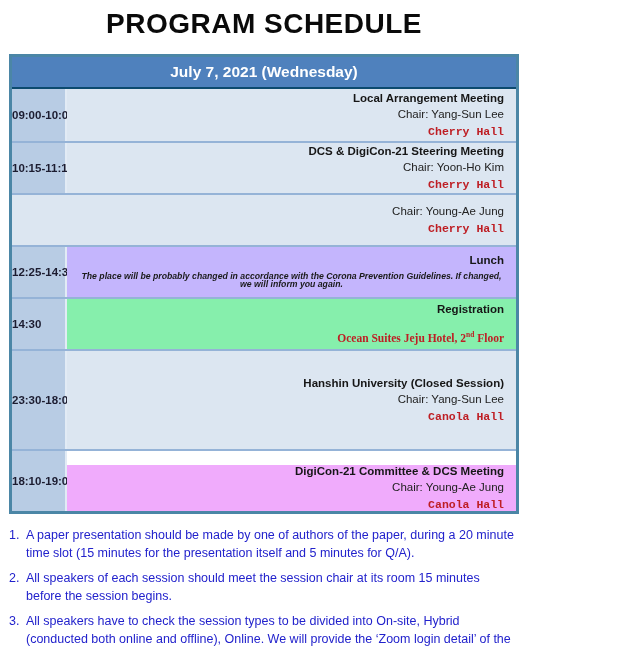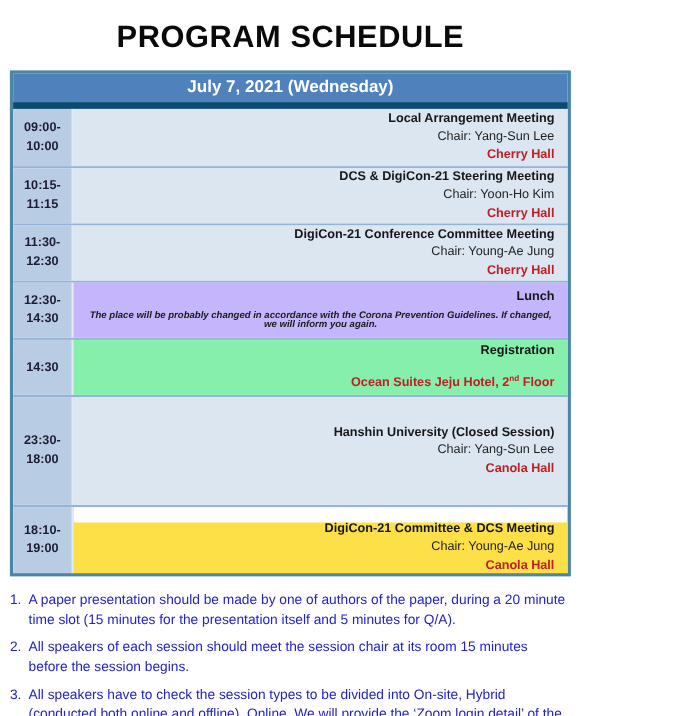--- a/index.html
+++ b/index.html
@@ -3,21 +3,21 @@
 <meta charset="utf-8">
 <style>
   * { margin:0; padding:0; box-sizing:border-box; }
   html,body { background:#ffffff; }
   body {
     width:628px; height:651px;
     font-family:"Liberation Sans", sans-serif;
     color:#141414;
     overflow:hidden;
   }
-  .page { width:528px; height:651px; padding-top:14px; }
+  .page { width:528px; height:651px; padding-top:4px; }
 
   .title {
     text-align:center;
     font-size:28px;
     font-weight:800;
     letter-spacing:0.5px;
     color:#0a0a0a;
     margin:4px 0 14px;
   }
 
@@ -27,59 +27,59 @@
     background:#ffffff;
   }
 
   .date-header {
     height:32px;
     background:#4F81BD;
     color:#ffffff;
     font-weight:bold;
     font-size:15.5px;
     display:flex; align-items:center; justify-content:center;
-    border-bottom:6px solid #0c4a6e;
+    border-bottom:2px solid #0c4a6e;
   }
 
   .t-row { display:flex; }
   .t-row + .t-row { border-top:2px solid #95B3D7; }
 
   .time-cell {
     width:55px; flex-shrink:0;
     background:#B8CCE4;
-    display:flex; flex-direction:column; align-items:center; justify-content:center;
+    display:flex; align-items:center; justify-content:flex-start;
     font-weight:bold; font-size:11.5px; line-height:1.45;
     color:#1c1c30;
     border-right:2px solid #e2ebf5;
     text-align:center;
   }
 
   .content-cell {
     flex:1;
     display:flex; flex-direction:column; align-items:flex-end; justify-content:center;
     text-align:center;
     font-size:11.5px; line-height:1.0;
     gap:5px;
     padding:5px 12px;
   }
 
   .bg-blue   { background:#DCE6F1; }
   .bg-yellow { background:#c4b5fd; }
   .bg-green  { background:#86efac; }
-  .bg-white  { background:#fde047;margin-top:14px; }
+  .bg-white  { background:#f0abfc;margin-top:14px; }
 
   .h52  { height:52px; }
   .h100 { height:100px; }
   .h62  { height:62px; }
 
   .event-title { font-weight:bold; color:#161616; }
   .chair-line  { color:#222222; }
-  .hall        { font-weight:bold; color:#BE1E24; }
+  .hall        { font-weight:bold; color:#BE1E24;font-family:Liberation Mono, monospace; }
   .lunch-note  { font-style:italic; font-weight:bold; font-size:8.7px; color:#1a1a1a; margin-top:0; }
-  .venue       { font-weight:bold; color:#BE1E24; margin-top:10px; }
+  .venue       { font-weight:bold; color:#BE1E24; margin-top:10px;font-family:Liberation Serif, serif; }
   .venue sup   { font-size:0.65em; }
 
   .notes { margin:13px 10px 0 9px; color:#2222CC; font-size:12.5px; }
   .note  { display:flex; margin-bottom:8px; line-height:1.4; }
   .note-num  { width:17px; flex-shrink:0; }
   .note-text { flex:1; }
 </style>
 </head>
 <body>
 
@@ -109,34 +109,29 @@
         <span>11:15</span>
       </div>
       <div class="content-cell bg-blue">
         <div class="event-title">DCS &amp; DigiCon-21 Steering Meeting</div>
         <div class="chair-line">Chair: Yoon-Ho Kim</div>
         <div class="hall">Cherry Hall</div>
       </div>
     </div>
 
     <div class="t-row h52">
-      <div class="time-cell">
-        <span>11:30-</span>
-        <span>12:30</span>
-      </div>
       <div class="content-cell bg-blue">
-        <div class="event-title">DigiCon-21 Conference Committee Meeting</div>
         <div class="chair-line">Chair: Young-Ae Jung</div>
         <div class="hall">Cherry Hall</div>
       </div>
     </div>
 
     <div class="t-row h52">
       <div class="time-cell">
-        <span>12:30-</span>
+        <span>12:25-</span>
         <span>14:30</span>
       </div>
       <div class="content-cell bg-yellow">
         <div class="event-title">Lunch</div>
         <div class="lunch-note">The place will be probably changed in accordance with the Corona Prevention Guidelines. If changed, we will inform you again.</div>
       </div>
     </div>
 
     <div class="t-row h52">
       <div class="time-cell">

